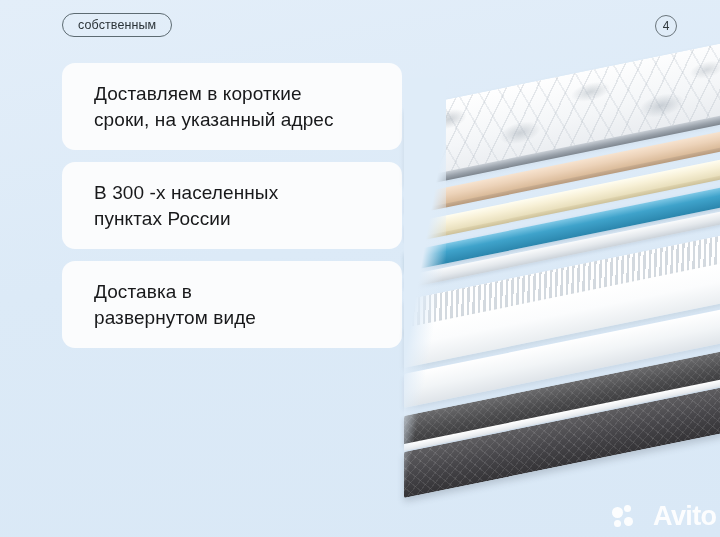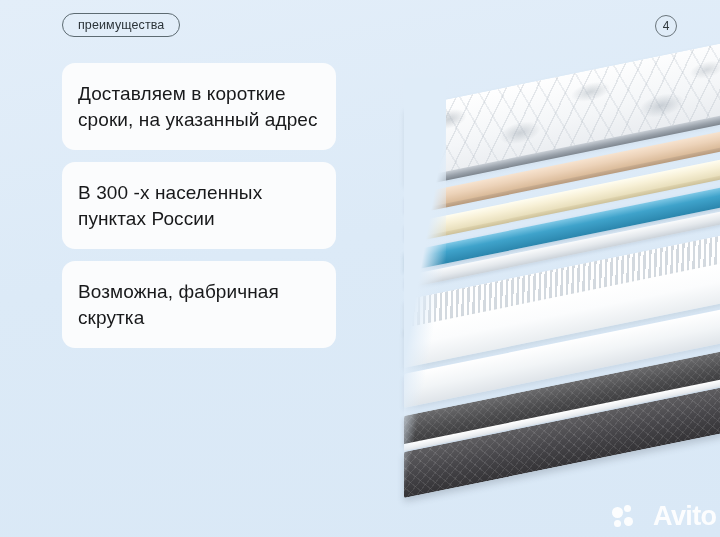--- a/index.html
+++ b/index.html
@@ -64,25 +64,25 @@
   }
 
   
   .cards {
     position: absolute;
     left: 62px;
     top: 63px;
     width: 340px;
   }
   .card {
-    width: 274px;
+    width: 340px;
     background: #fbfcfd;
     border-radius: 13px;
     box-sizing: border-box;
-    padding: 0 16px;
+    padding: 0 32px;
     display: flex;
     align-items: center;
     margin-bottom: 12px;
   }
   .card-h2 { height: 87px; }
   .card-h1 { height: 50px; }
   .card-text {
     font-size: 19px;
     line-height: 26px;
     color: #18191b;
@@ -279,39 +279,39 @@
     letter-spacing: -0.6px;
     line-height: 1;
   }
 </style>
 </head>
 <body>
 
 <div class="slide">
 
   <div class="badge">
-    <span class="badge-label">преимущества</span>
+    <span class="badge-label">собственным</span>
   </div>
 
   <div class="page-indicator">
     <span>4</span>
   </div>
 
   <div class="cards">
     <div class="card card-h2">
       <div class="card-text">Доставляем в короткие
 сроки, на указанный адрес</div>
     </div>
     <div class="card card-h2">
       <div class="card-text">В 300 -х населенных
 пунктах России</div>
     </div>
     <div class="card card-h2">
-      <div class="card-text">Возможна, фабричная
-скрутка</div>
+      <div class="card-text">Доставка в
+развернутом виде</div>
     </div>
   </div>
 
   <div class="mattress">
     <div class="layer l-quilt"></div>
     <div class="layer l-quilt-edge"></div>
     <div class="layer l-tan"></div>
     <div class="layer l-tan-strip"></div>
     <div class="layer l-cream"></div>
     <div class="layer l-cream-strip"></div>

